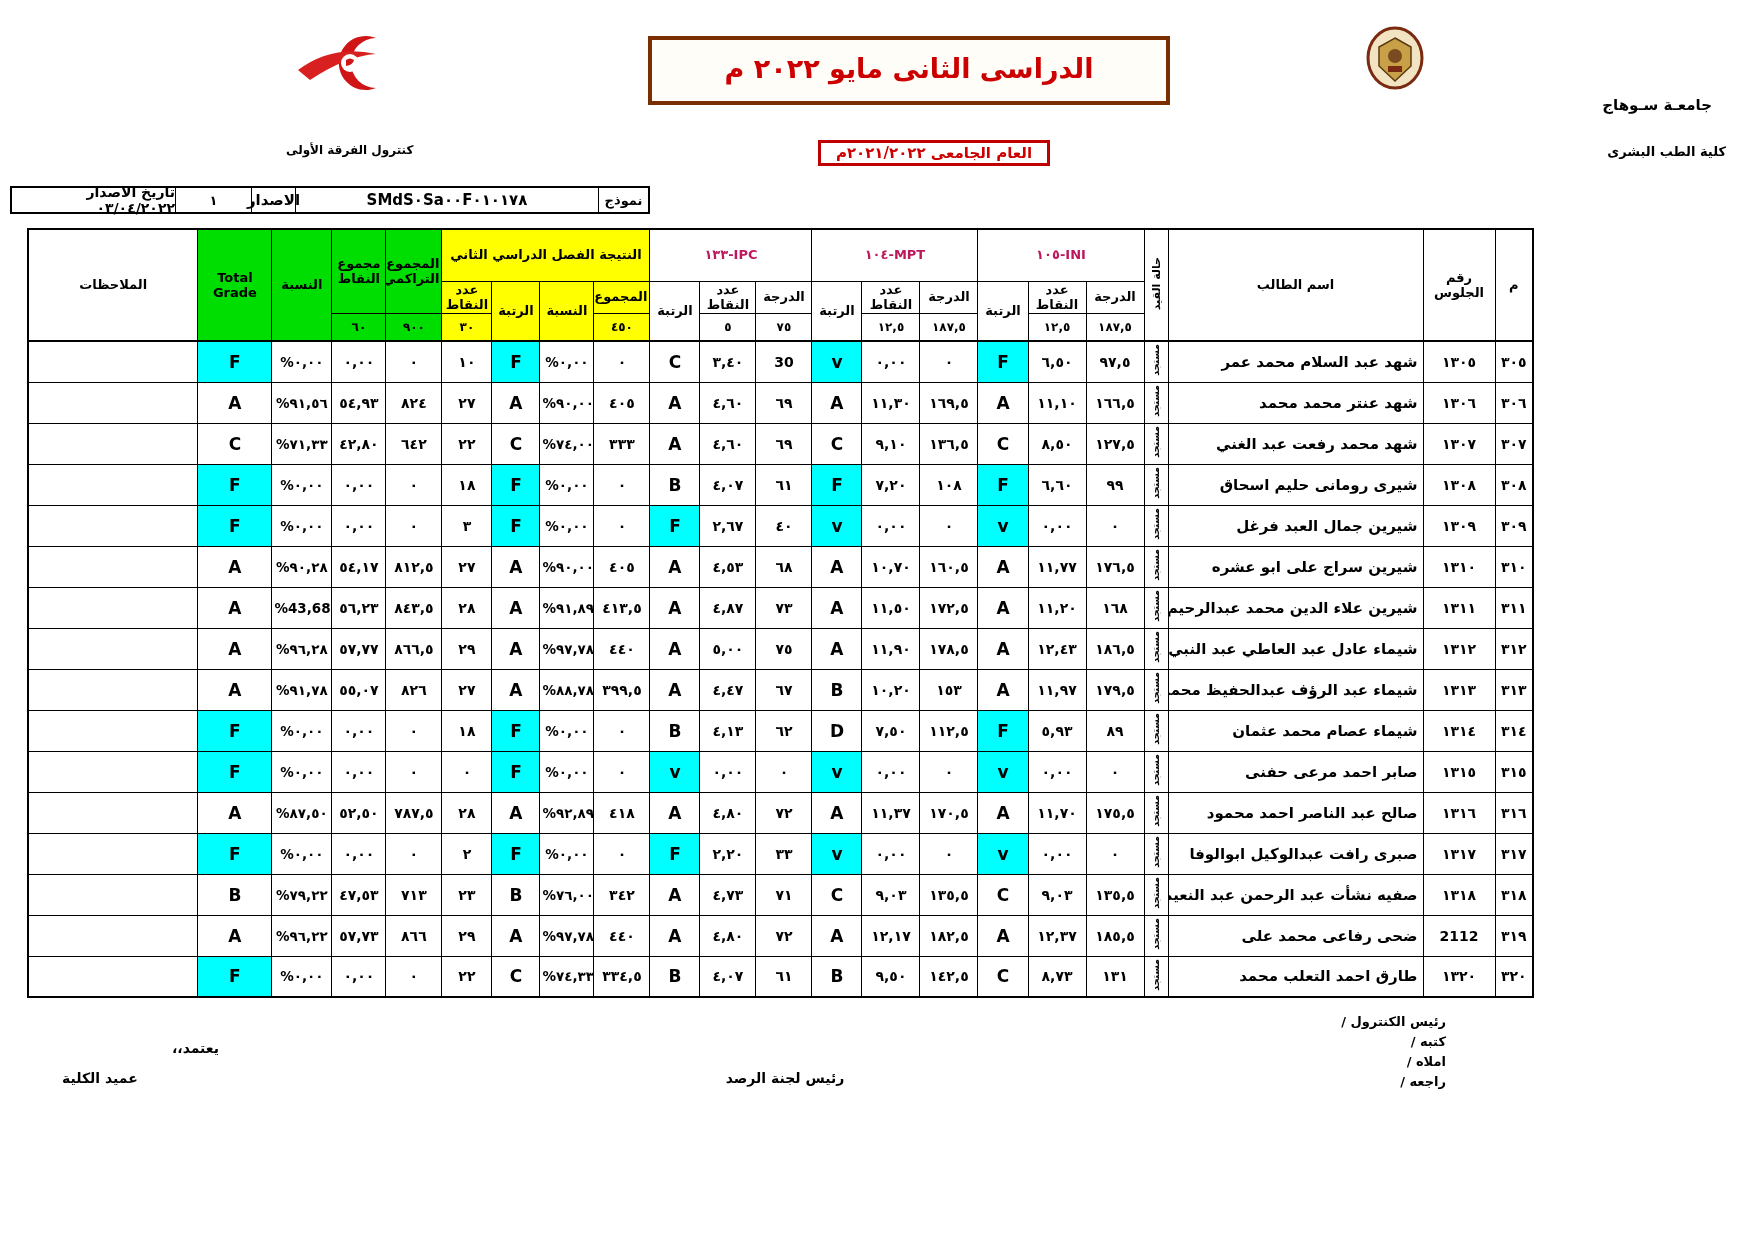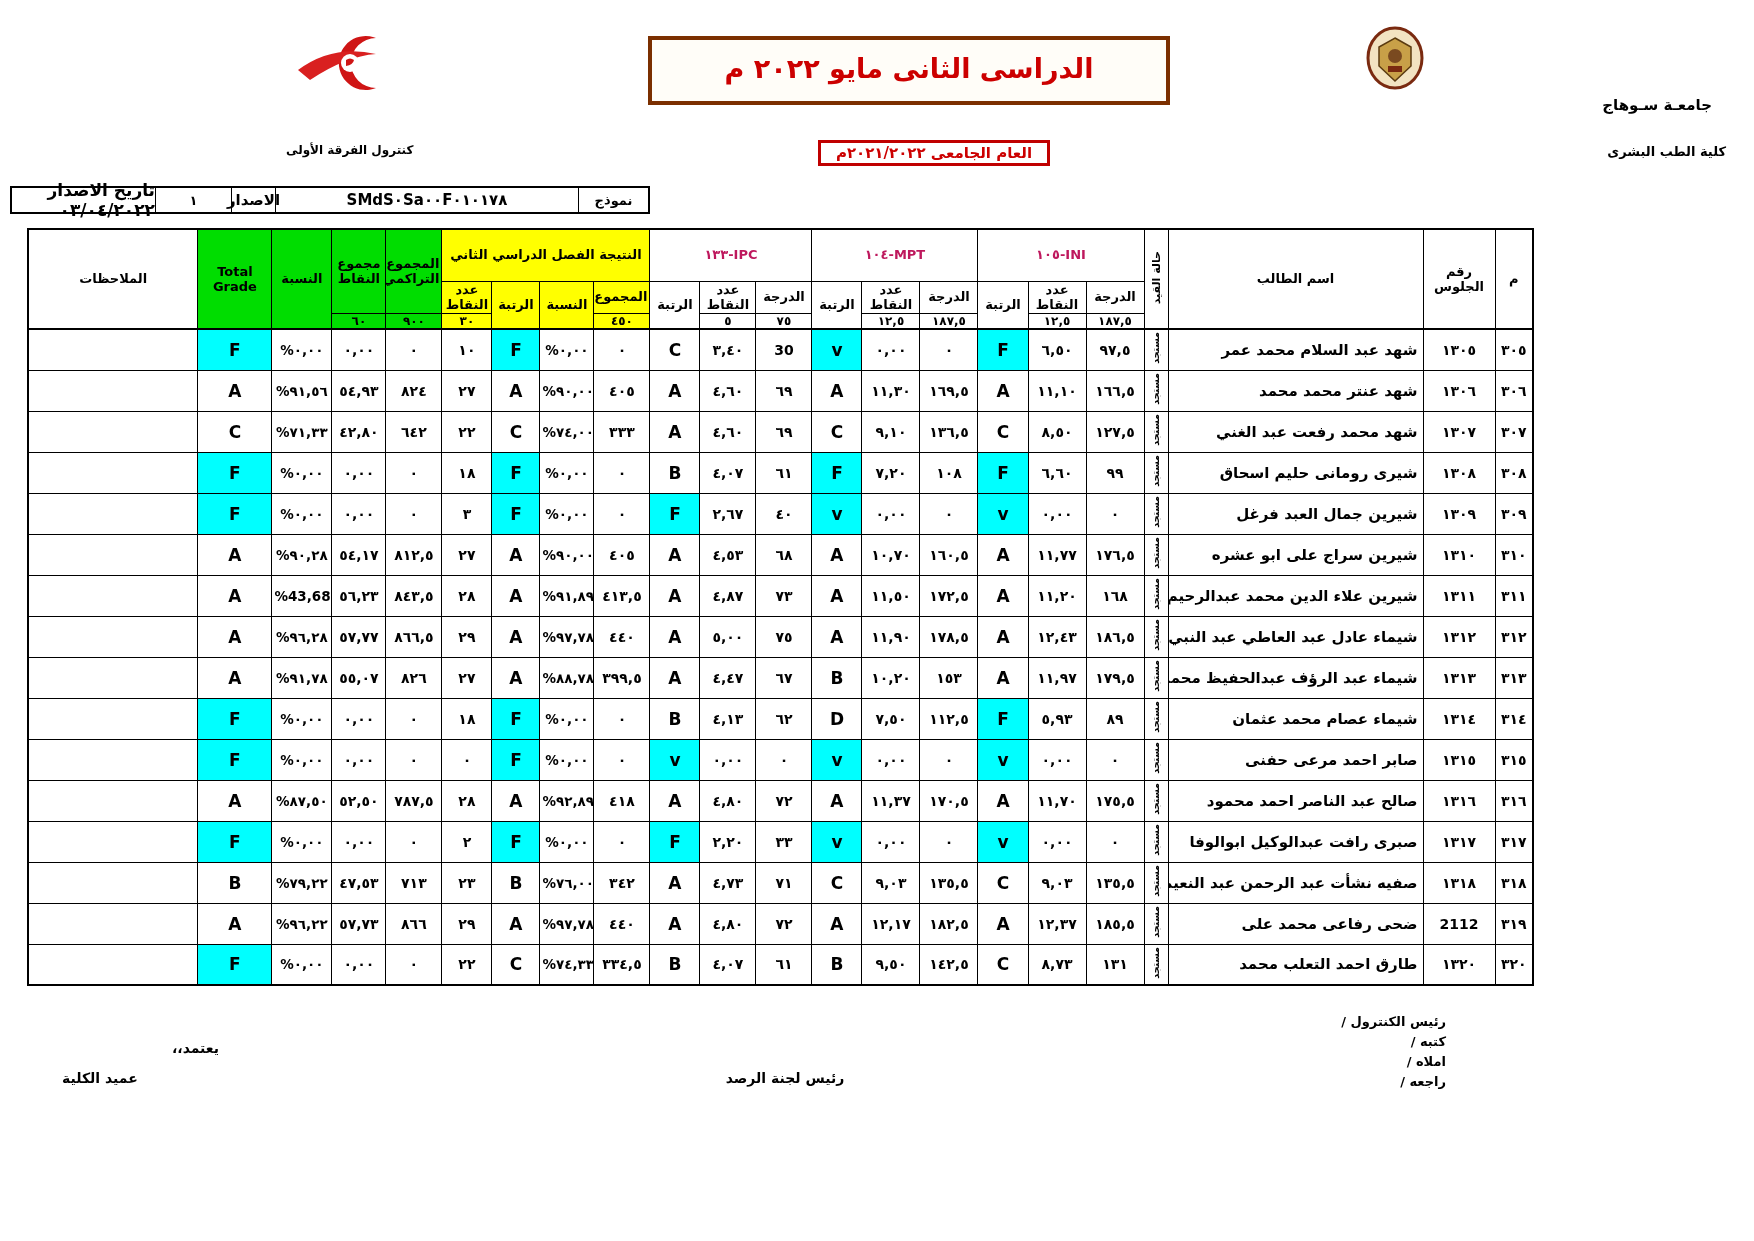--- a/index.html
+++ b/index.html
@@ -18,36 +18,36 @@
   .uni-emblem{top:26px;right:330px}
   .control-logo{top:28px;left:288px}
   .control-label{top:143px;left:286px;font-weight:bold;font-size:12px}
 
   
   .form-bar{top:186px;left:10px;width:640px;height:28px;display:flex;direction:rtl;
             border:2px solid #000;background:#fff}
   .fb-cell{border-left:1px solid #000;display:flex;align-items:center;justify-content:center;
            font-weight:bold;font-size:13px;height:100%}
   .fb-cell:last-child{border-left:none}
-  .fb-m{width:70px}
+  .fb-m{width:50px}
   .fb-code{width:303px;font-size:15px}
   .fb-v{width:44px;font-size:15px}
   .fb-n{width:76px}
-  .fb-d{flex:1;font-size:17px}
+  .fb-d{flex:1;font-size:14px}
 
   
   .sheet{position:absolute;top:228px;right:220px;width:1505px;border-collapse:collapse;
          table-layout:fixed;direction:rtl;background:#fff;border:2px solid #000}
   .sheet th,.sheet td{border:1px solid #000;text-align:center;vertical-align:middle;
                       overflow:hidden;padding:0 2px}
   .sheet thead{border-bottom:2px solid #000}
   .sheet th{font-weight:bold;font-size:13px;line-height:1.2}
   tr.h1 th{height:52px}
   tr.h2 th{height:32px}
-  tr.h3 th{height:16px;font-size:12px}
+  tr.h3 th{height:28px;font-size:12px}
   .course{font-size:19px;color:#be185d}
   .tg-head{font-size:15px}
   .ylw{background:#ffff00}
   .grn{background:#00dd00}
   .hl{background:#00ffff}
   .sheet tbody tr{height:41px}
   td.num{font-weight:bold;font-size:14px}
   td.pct{font-weight:bold;font-size:13.5px;direction:ltr}
   td.rank{font-weight:bold;font-size:17px}
   td.name{text-align:right;font-weight:bold;font-size:15px;padding-right:5px;white-space:nowrap}

